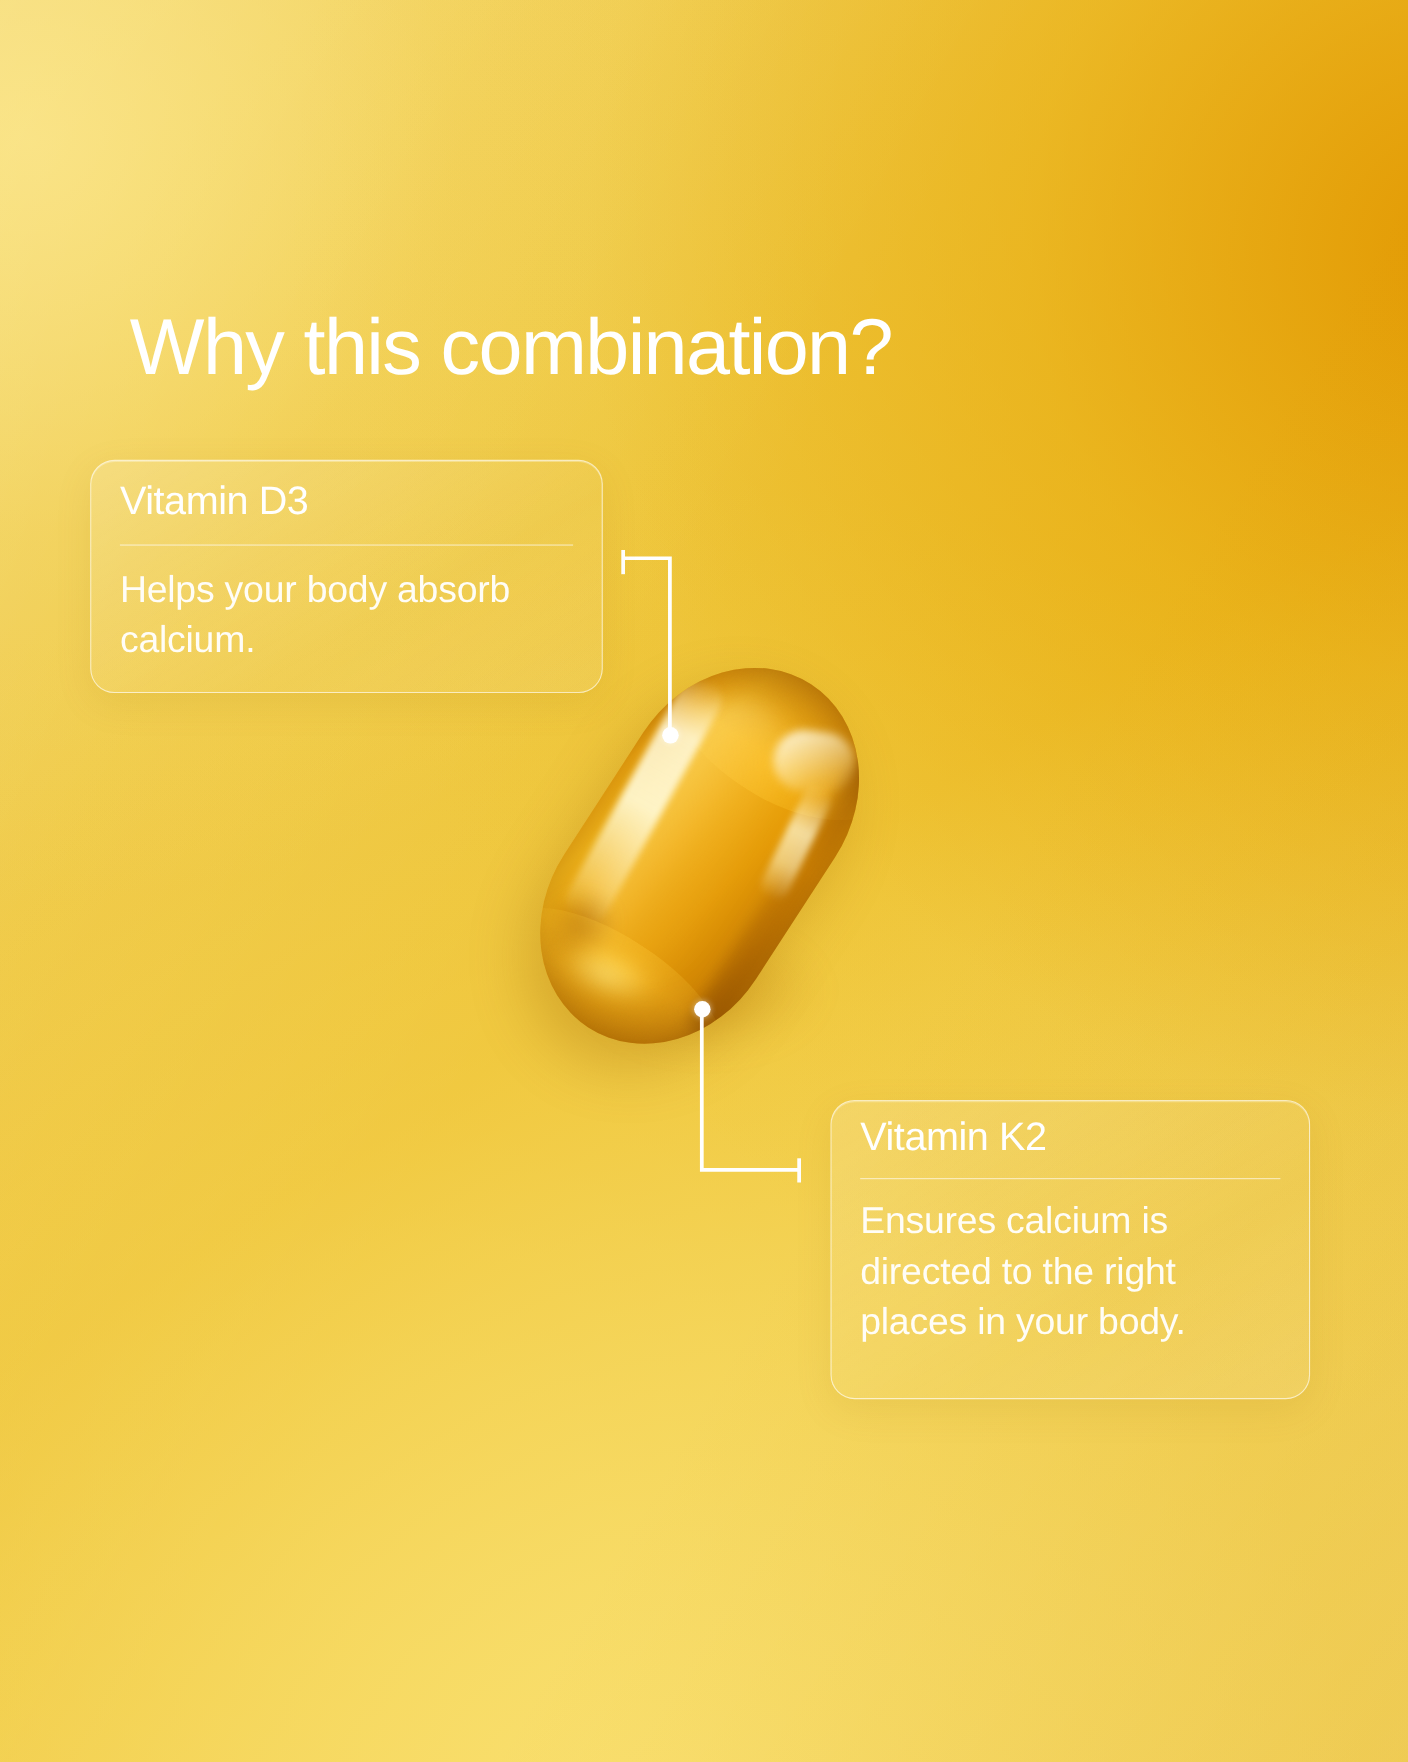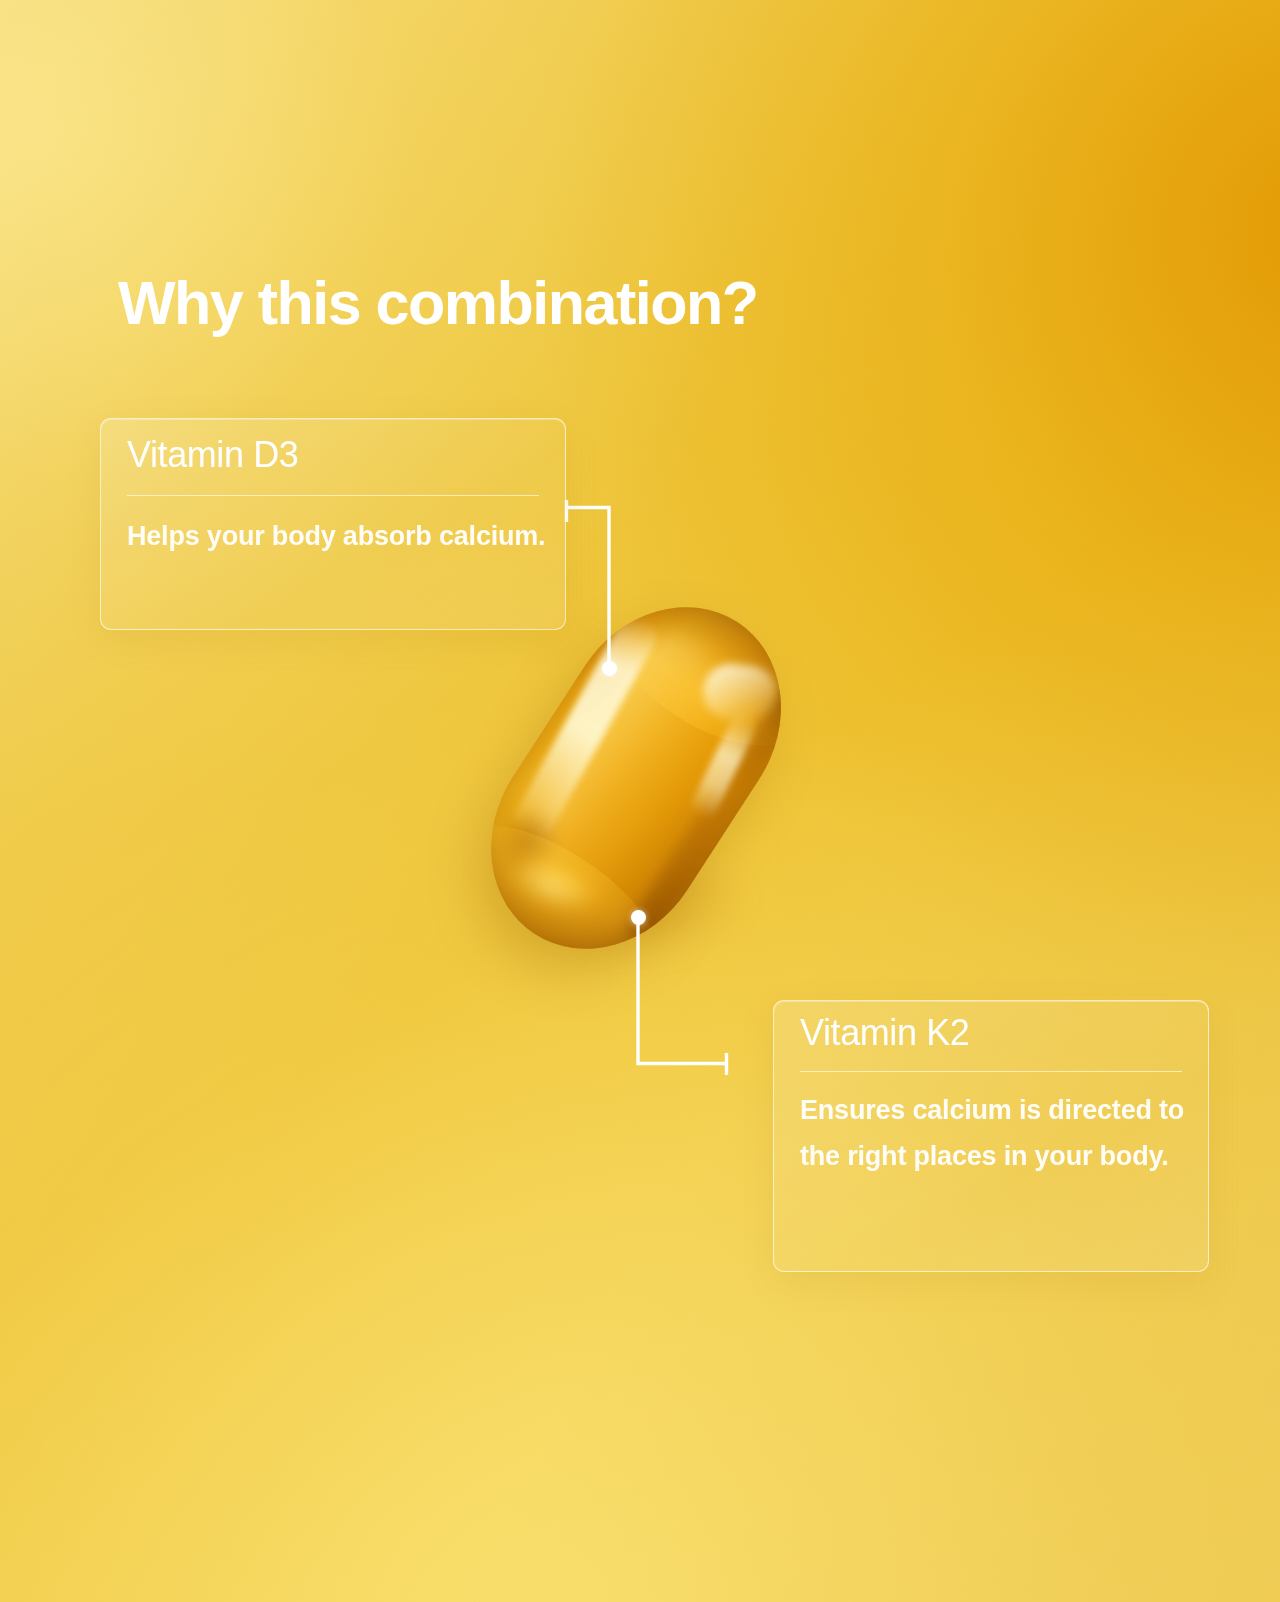--- a/index.html
+++ b/index.html
@@ -28,25 +28,25 @@
       linear-gradient(118deg, rgba(255,255,255,0.16) 0%, rgba(255,255,255,0.05) 22%, rgba(255,255,255,0) 45%),
       linear-gradient(300deg, rgba(196,126,0,0.14) 0%, rgba(196,126,0,0.0) 38%);
     pointer-events: none;
   }
 
   
   #title {
     position: absolute;
     left: 118px;
     top: 232px;
-    font-size: 61px;
+    font-size: 72px;
     line-height: 1.0;
     letter-spacing: -1.5px;
     color: #ffffff;
-    font-weight: 700;
+    font-weight: 400;
     white-space: nowrap;
   }
 
   
   #capsule-wrap {
     position: absolute;
     left: 470px;
     top: 570px;
     width: 350px;
     height: 410px;
@@ -186,26 +186,25 @@
     width: 28px;
     height: 300px;
     border-radius: 16px;
     background: linear-gradient(180deg, rgba(120,58,0,0.45), rgba(180,100,0,0.25) 40%, rgba(120,58,0,0.42) 100%);
     filter: blur(6px);
   }
 
   
   .card {
     position: absolute;
-    border-radius: 11px;
+    border-radius: 22px;
     border: 1.6px solid rgba(255,255,255,0.62);
     background: linear-gradient(150deg, rgba(255,255,255,0.17), rgba(255,255,255,0.05) 62%, rgba(255,255,255,0.10));
     box-shadow: 0 10px 34px rgba(160,104,0,0.10), inset 0 1px 0 rgba(255,255,255,0.30);
     box-sizing: border-box;
-    margin-left: 18px;
   }
   #card-d3 { left: 82px; top: 418px; width: 466px; height: 212px; }
   #card-k2 { left: 755px; top: 1000px; width: 436px; height: 272px; }
 
   .card-title {
     position: absolute;
     left: 26px;
     top: 14px;
     font-size: 36px;
     line-height: 1.2;
@@ -220,25 +219,25 @@
     right: 26px;
     top: 76px;
     height: 1.4px;
     background: rgba(255,255,255,0.62);
   }
   .card-body {
     position: absolute;
     left: 26px;
     right: 18px;
     top: 94px;
-    font-size: 27px;
+    font-size: 34px;
     line-height: 46px;
     letter-spacing: -0.2px;
     color: rgba(255,255,255,0.95);
-    font-weight: 700;
+    font-weight: 400;
   }
   #card-k2 .card-title { top: 10px; }
   #card-k2 .card-divider { top: 70px; }
   #card-k2 .card-body { top: 86px; }
 
   
   #connectors {
     position: absolute;
     left: 0; top: 0;
     width: 1280px;

